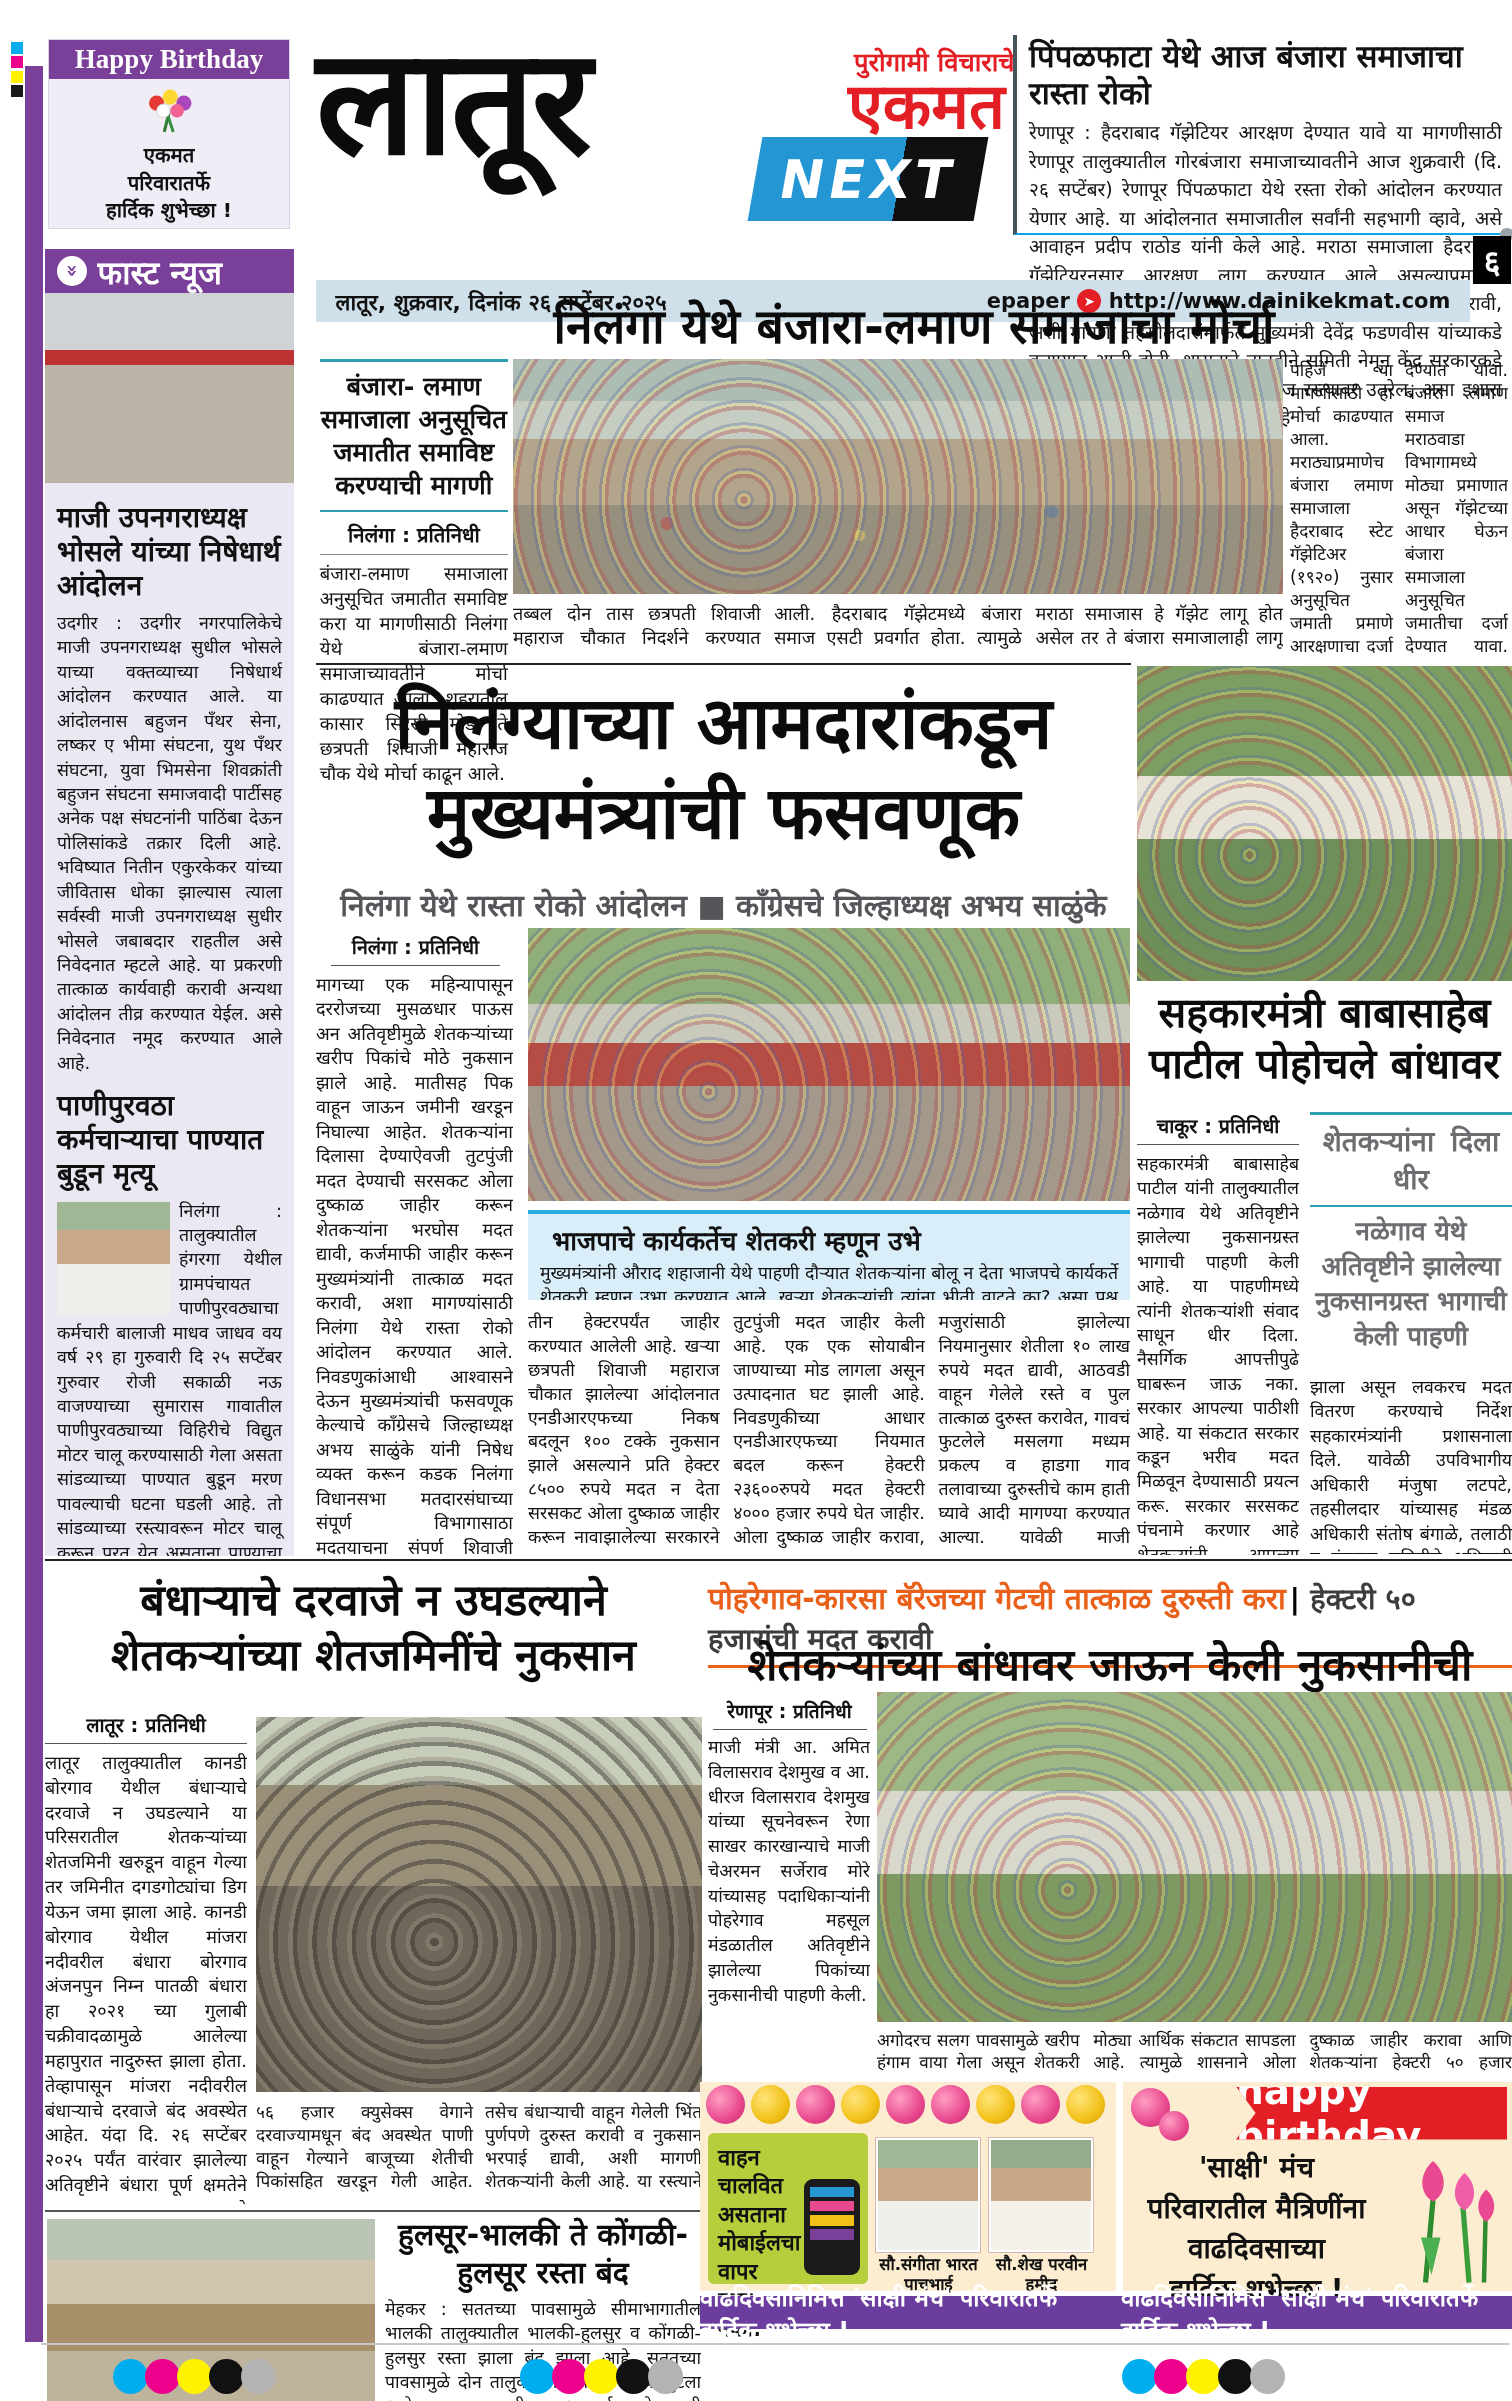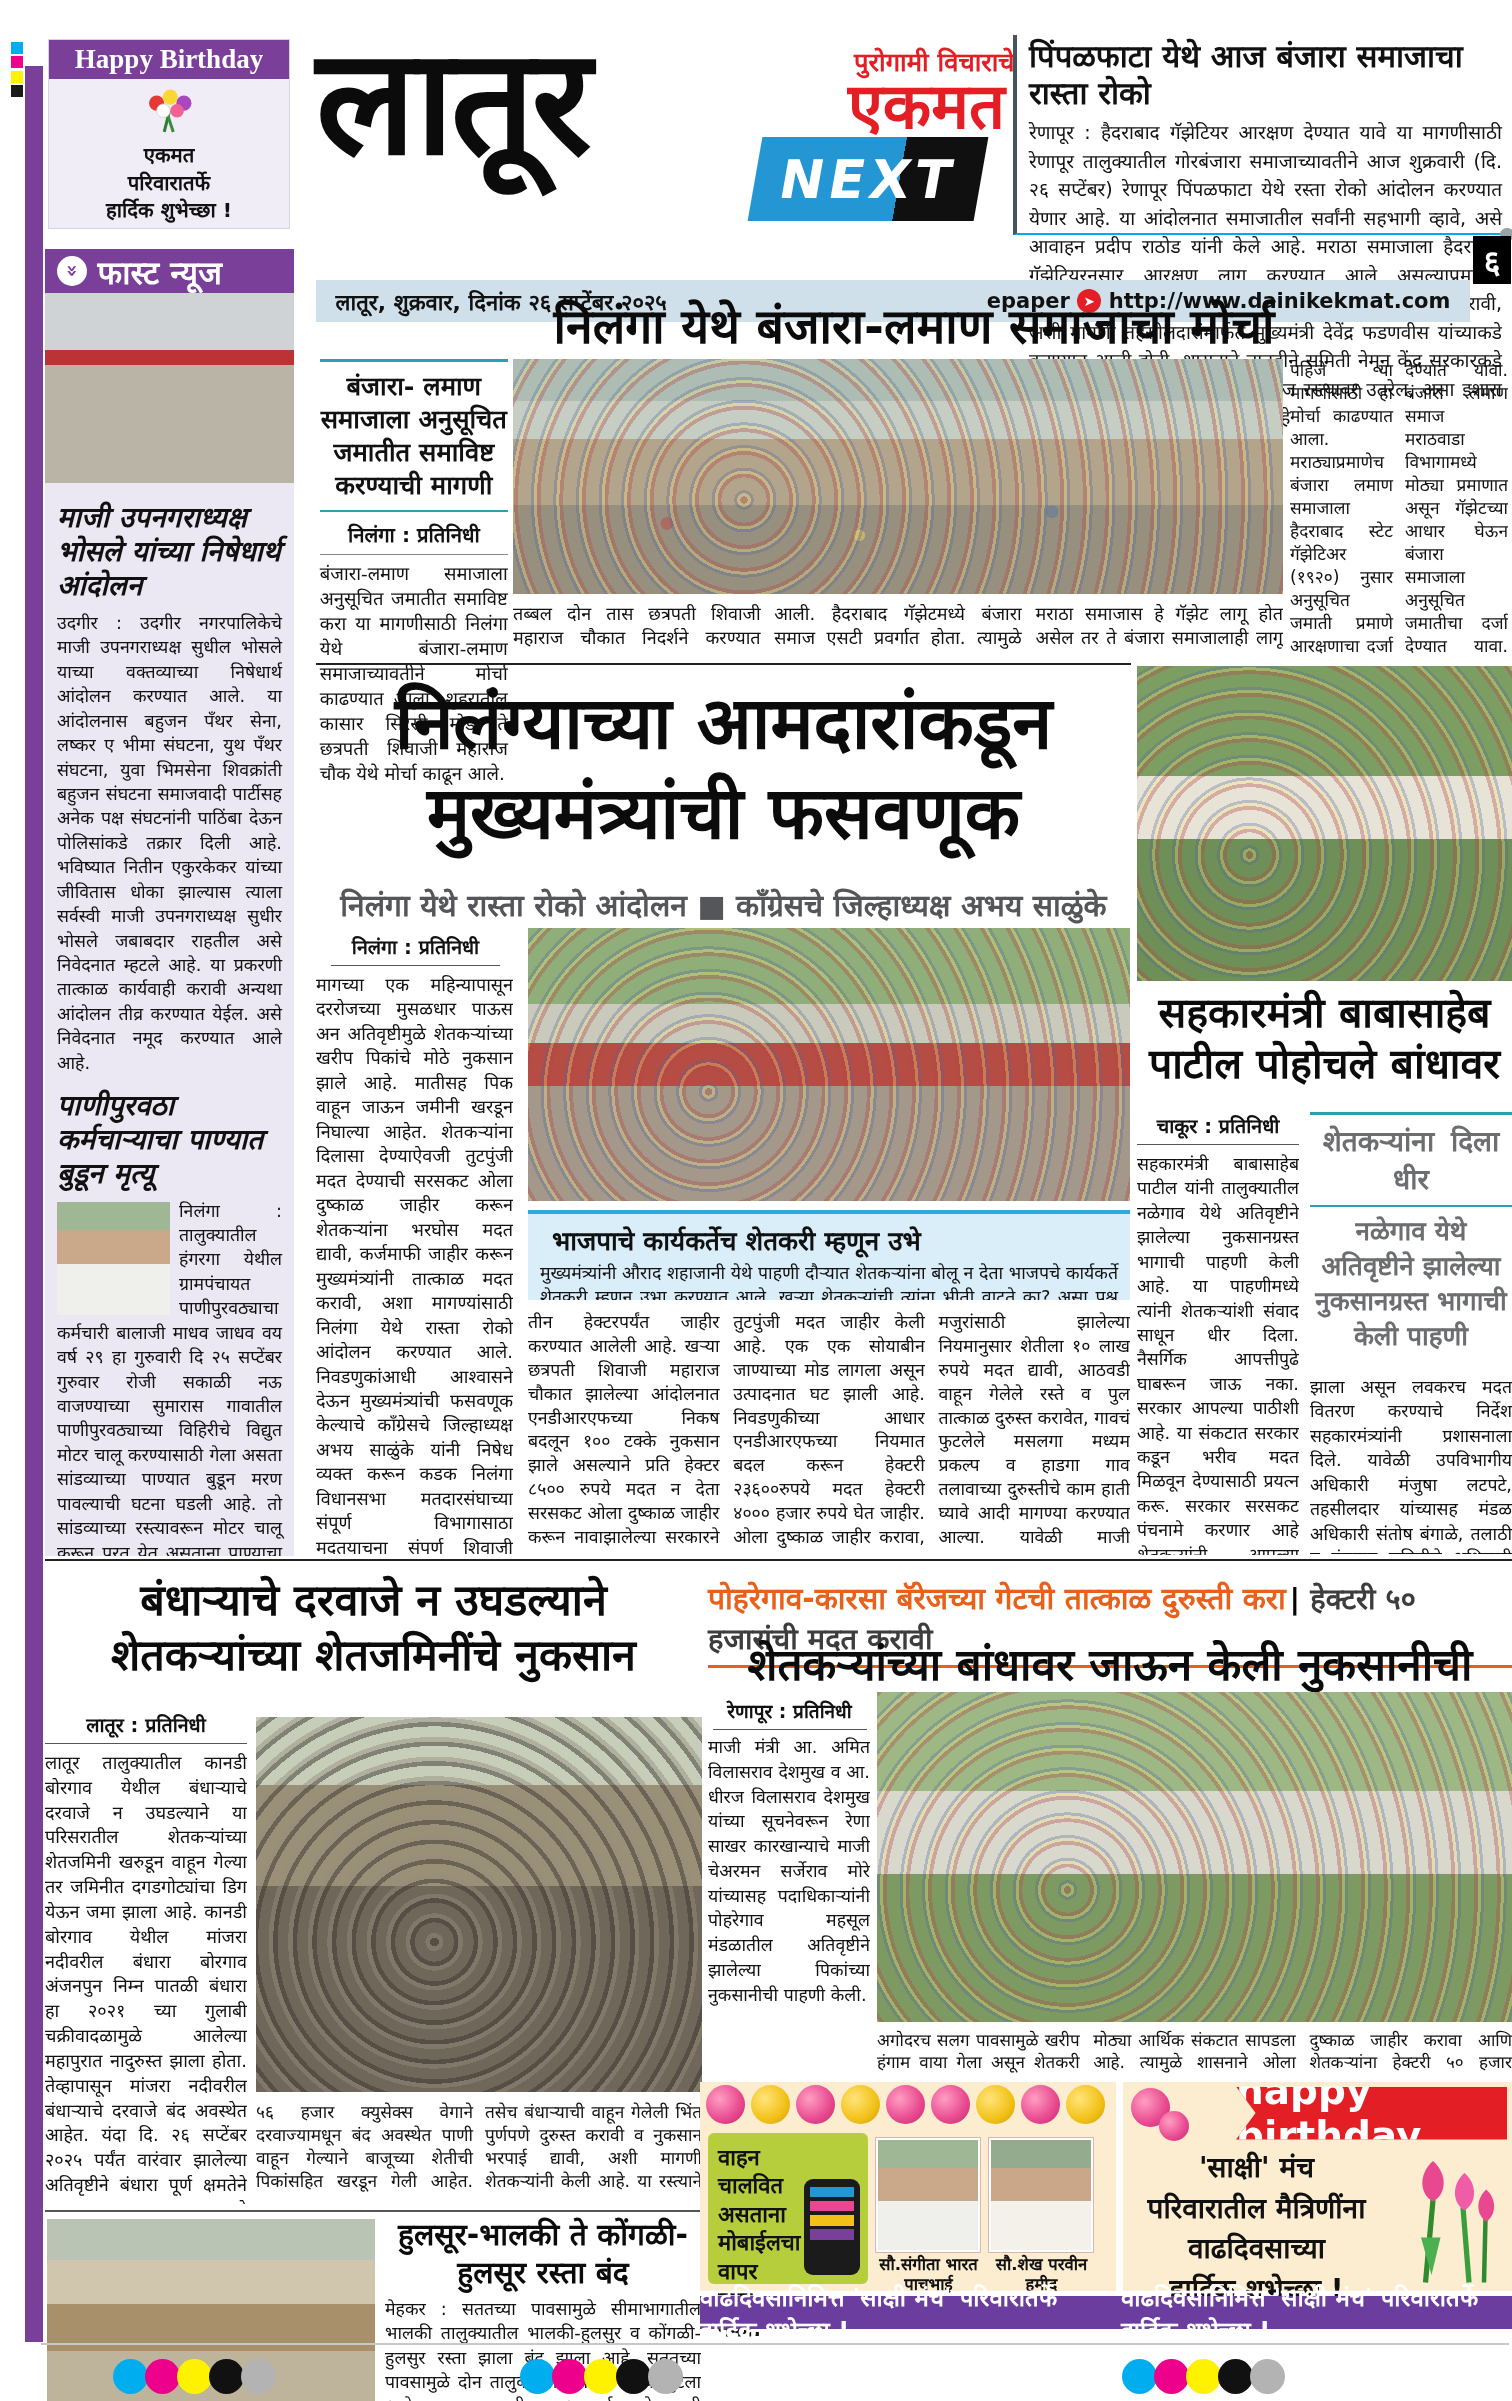--- a/index.html
+++ b/index.html
@@ -44,21 +44,21 @@
              display:flex; align-items:center; justify-content:center; }
 
   
   .fastnews { background:#ece8f3; overflow:hidden; }
   .fn-head { background:#7a3f98; height:44px; display:flex; align-items:center; gap:10.5px; padding:0 12px; }
   .fn-ic { width:30px; height:30px; border-radius:50%; background:#fff; color:#7a3f98;
            display:flex; align-items:center; justify-content:center; }
   .fn-ic b { display:inline-block; transform:rotate(90deg); font-size:19.6px; line-height:1; }
   .fn-title { color:#fff; font-weight:800; font-size:32px; }
   .fn-pad { padding:4.5px 12px 7.5px 12px; }
-  .fn-art h3 { font-size:28px; font-weight:800; line-height:1.22; margin:13.6px 0 7.5px;font-style:italic; }
+  .fn-art h3 { font-size:28px; font-weight:800; line-height:1.22; margin:13.6px 0 7.5px; }
   .fn-art p { font-size:17.7px; line-height:1.38; }
   .fn-float { float:left; margin:3px 9px 4.5px 0; }
 
   
   .headline-xl { font-weight:800; color:#0b0b0b; }
   .byline { font-weight:700; text-align:center; border-bottom:1.5px solid #555; padding-bottom:4.5px; }
   .teal-top { border-top:3px solid #2d9fb0; }
   .teal-line { border:none; border-top:2.3px solid #2d9fb0; margin:7.5px 0; }
   .thin-line { border:none; border-top:1.5px solid #888; margin:6px 0; }
   .body-txt { font-size:18.4px; line-height:1.36; }

